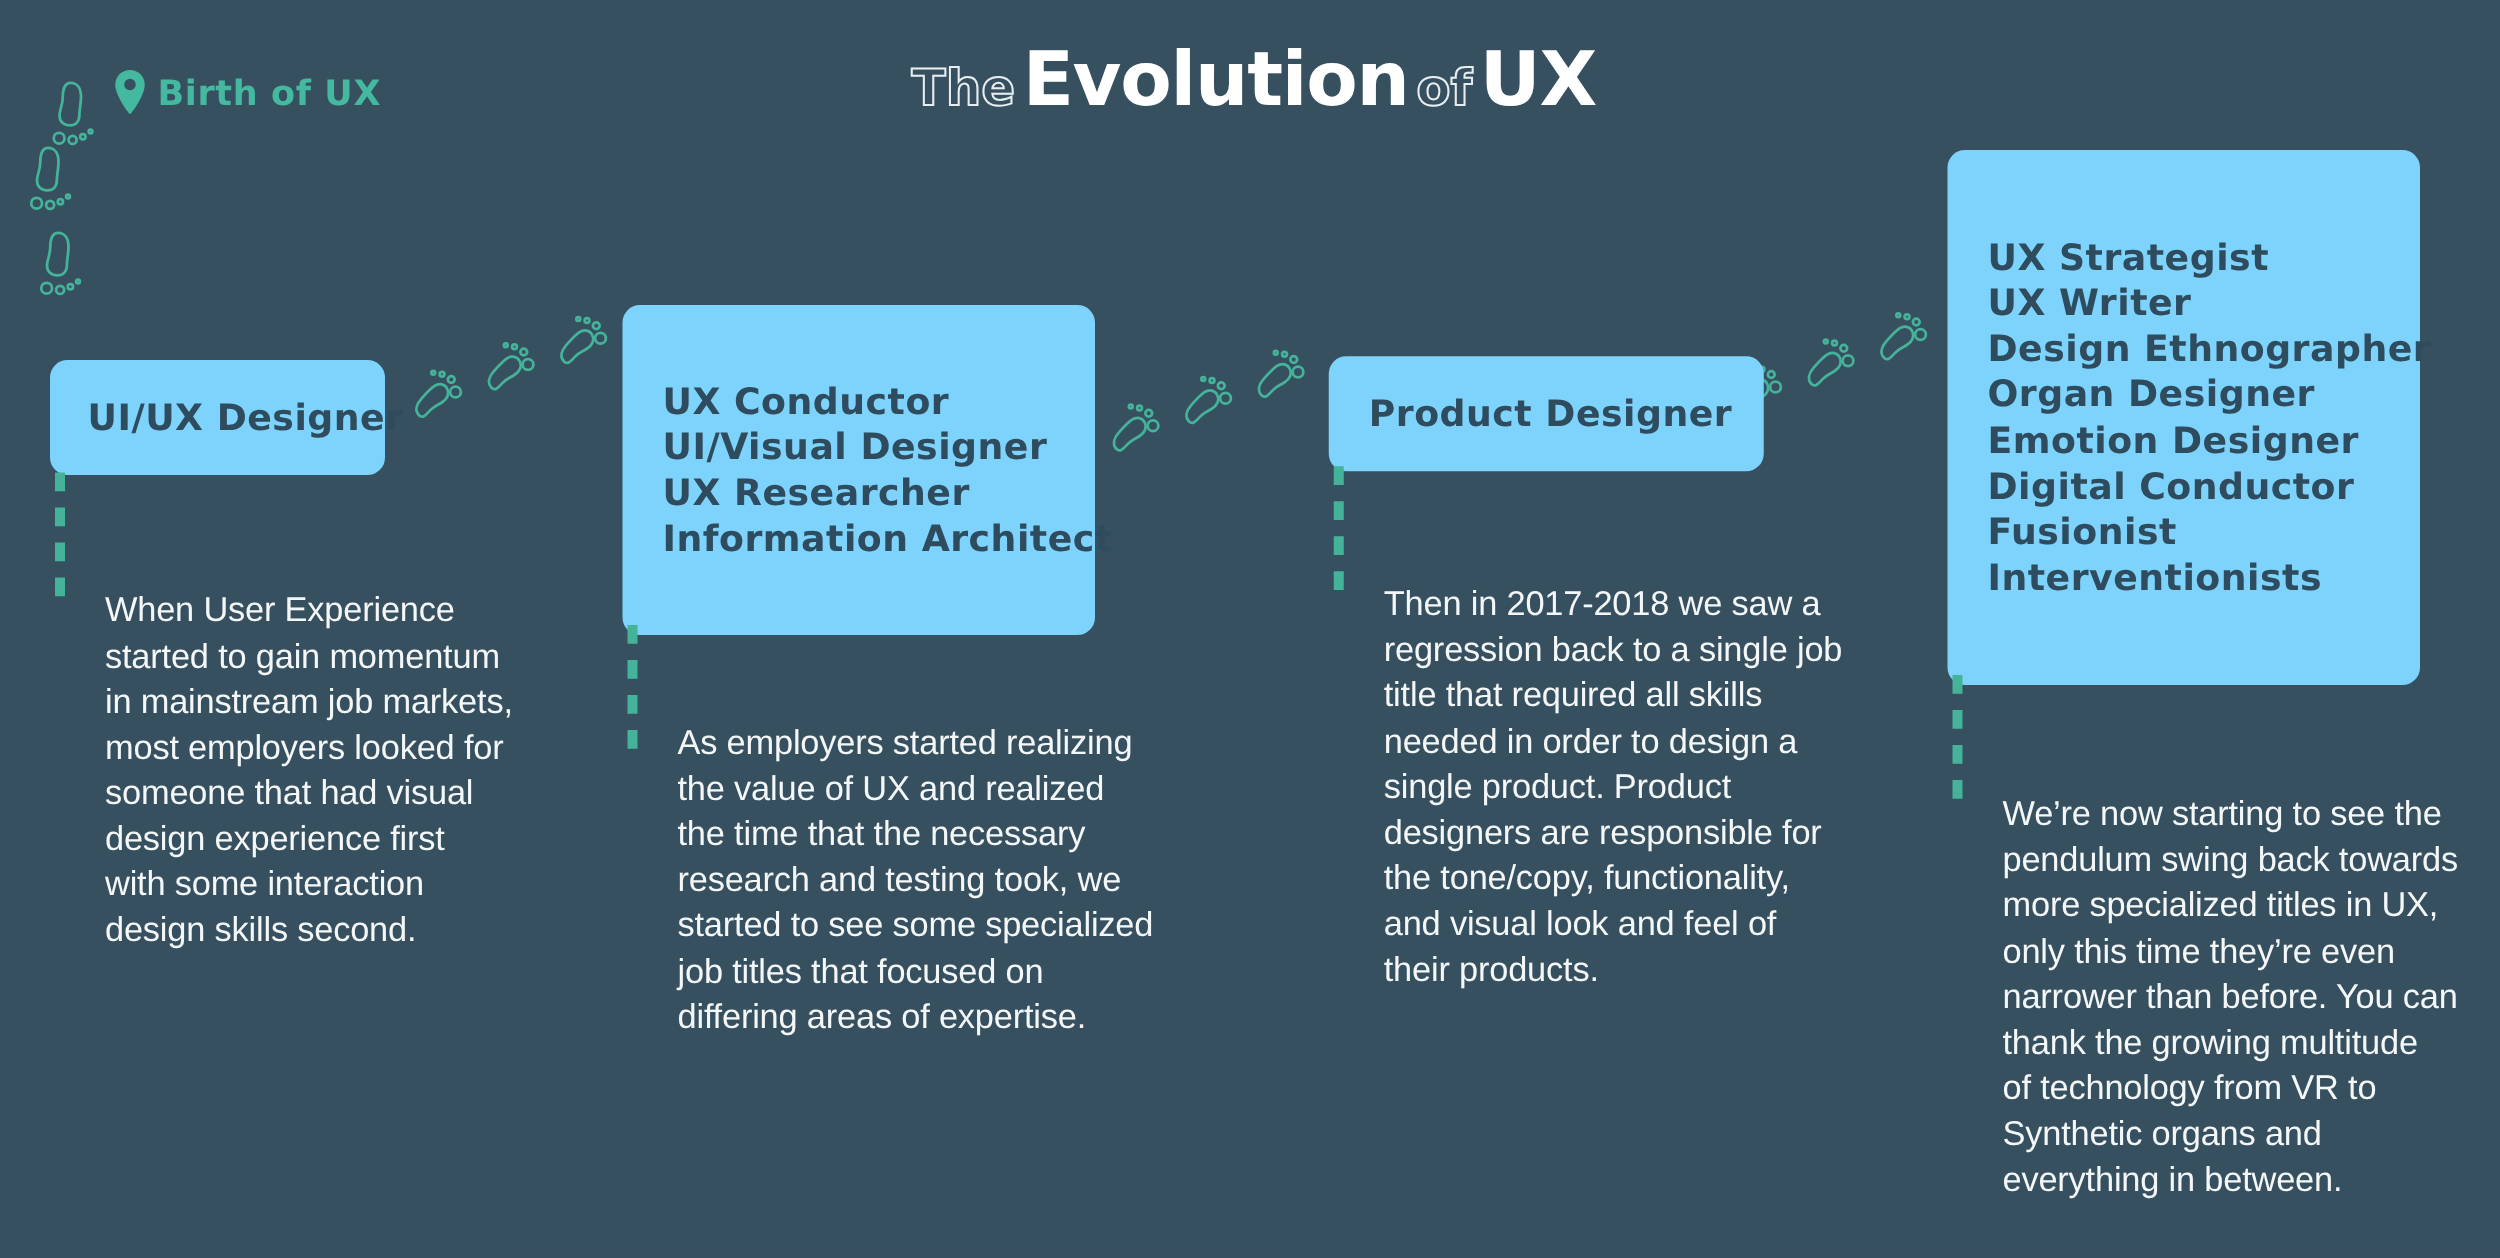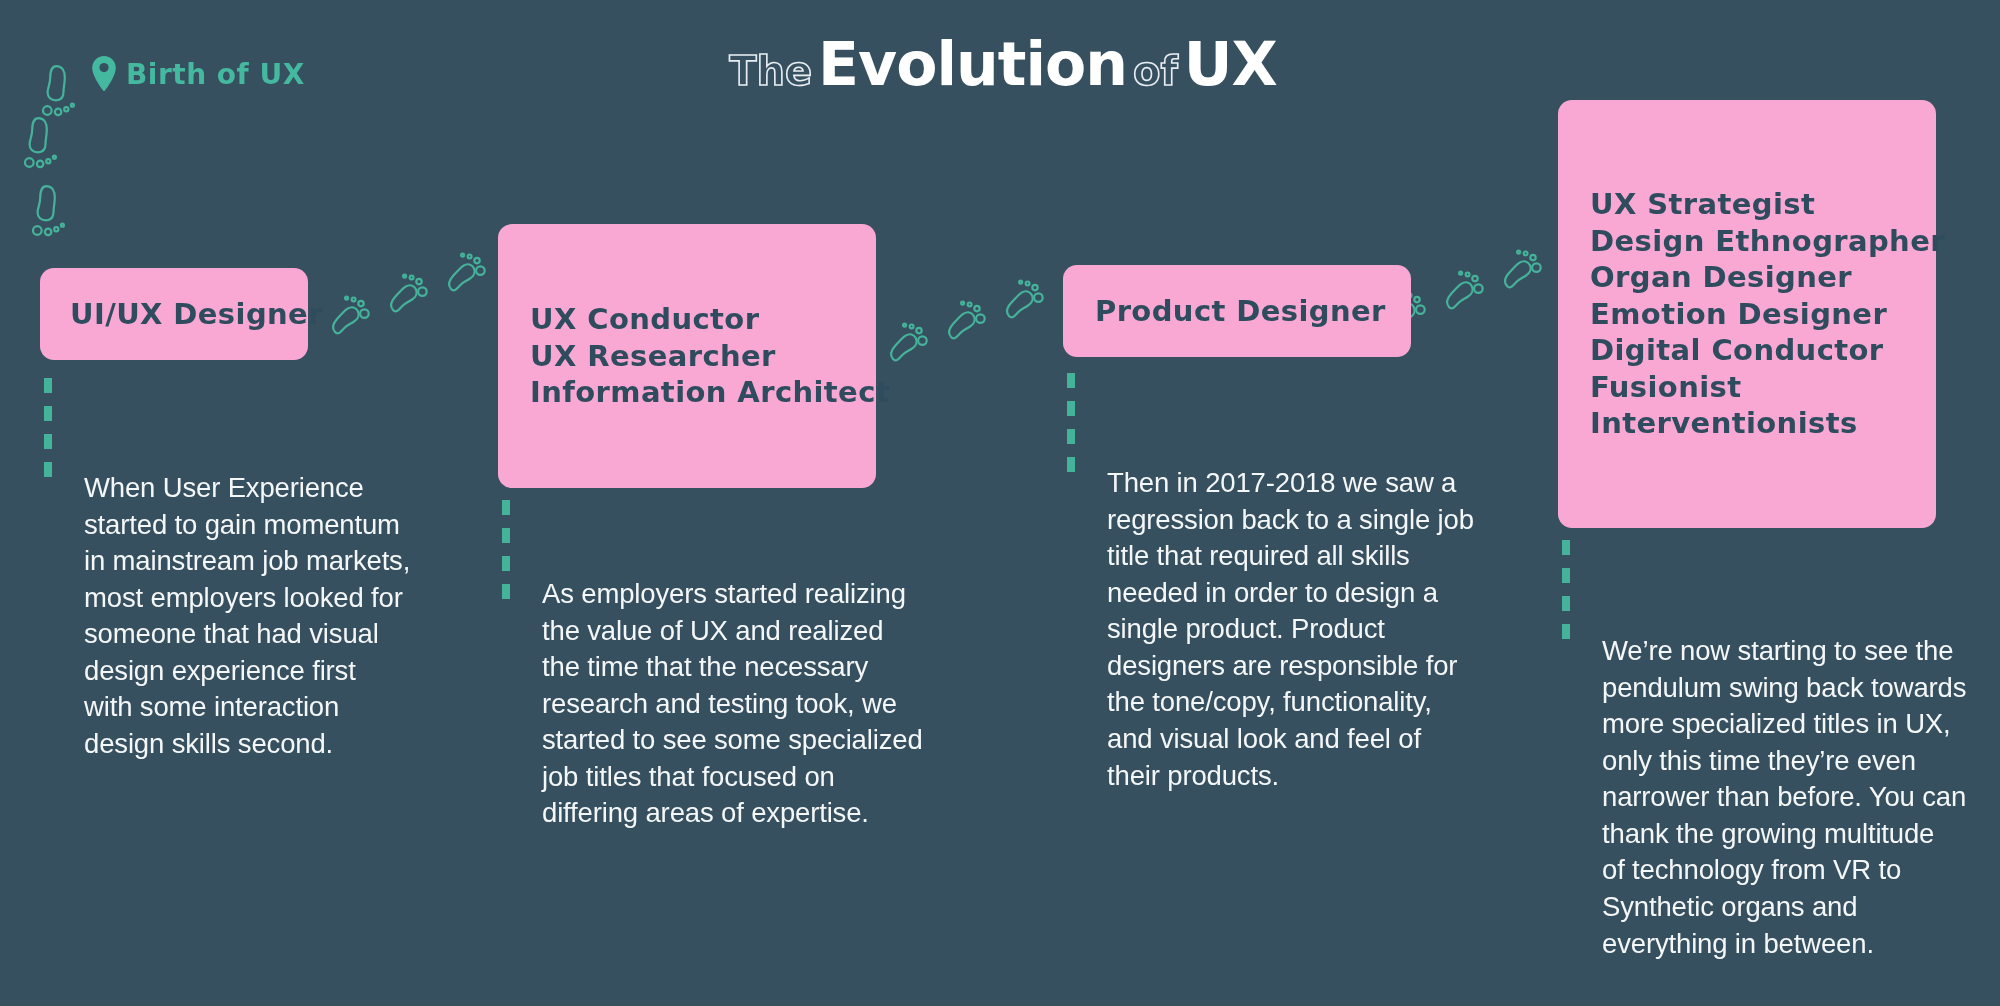--- a/index.html
+++ b/index.html
@@ -72,25 +72,26 @@
     white-space: nowrap;
   }
 
   
   .foot { position: absolute; }
   .foot svg { display: block; overflow: visible; }
 
   
   .card {
     position: absolute;
-    background: #f9a8d4;
+    background: #7dd3fc;
     border-radius: 14px;
     display: flex;
     flex-direction: column;
     justify-content: center;
+    margin-top: 20px;
   }
   .card-line {
     color: #2f4c5e;
     font-family: "DejaVu Sans", sans-serif;
     font-weight: bold;
     font-size: 29px;
     letter-spacing: 0.4px;
     line-height: 1.26;
     white-space: nowrap;
   }
@@ -286,20 +287,21 @@
 started to gain momentum
 in mainstream job markets,
 most employers looked for
 someone that had visual
 design experience first
 with some interaction
 design skills second.</div>
 
   <div class="card" style="left:498px; top:224px; width:378px; height:264px; padding:0 32px;">
     <div class="card-line">UX Conductor</div>
+    <div class="card-line">UI/Visual Designer</div>
     <div class="card-line">UX Researcher</div>
     <div class="card-line">Information Architect</div>
   </div>
   <div class="dots" style="left:502px; top:500px;">
     <span class="dash"></span>
     <span class="dash"></span>
     <span class="dash"></span>
     <span class="dash"></span>
   </div>
   <div class="body-text" style="left:498px; top:576px; width:430px;">As employers started realizing
@@ -324,20 +326,21 @@
 title that required all skills
 needed in order to design a
 single product. Product
 designers are responsible for
 the tone/copy, functionality,
 and  visual look and feel of
 their products.</div>
 
   <div class="card" style="left:1558px; top:100px; width:378px; height:428px; padding:0 32px;">
     <div class="card-line">UX Strategist</div>
+    <div class="card-line">UX Writer</div>
     <div class="card-line">Design Ethnographer</div>
     <div class="card-line">Organ Designer</div>
     <div class="card-line">Emotion Designer</div>
     <div class="card-line">Digital Conductor</div>
     <div class="card-line">Fusionist</div>
     <div class="card-line">Interventionists</div>
   </div>
   <div class="dots" style="left:1562px; top:540px;">
     <span class="dash"></span>
     <span class="dash"></span>

